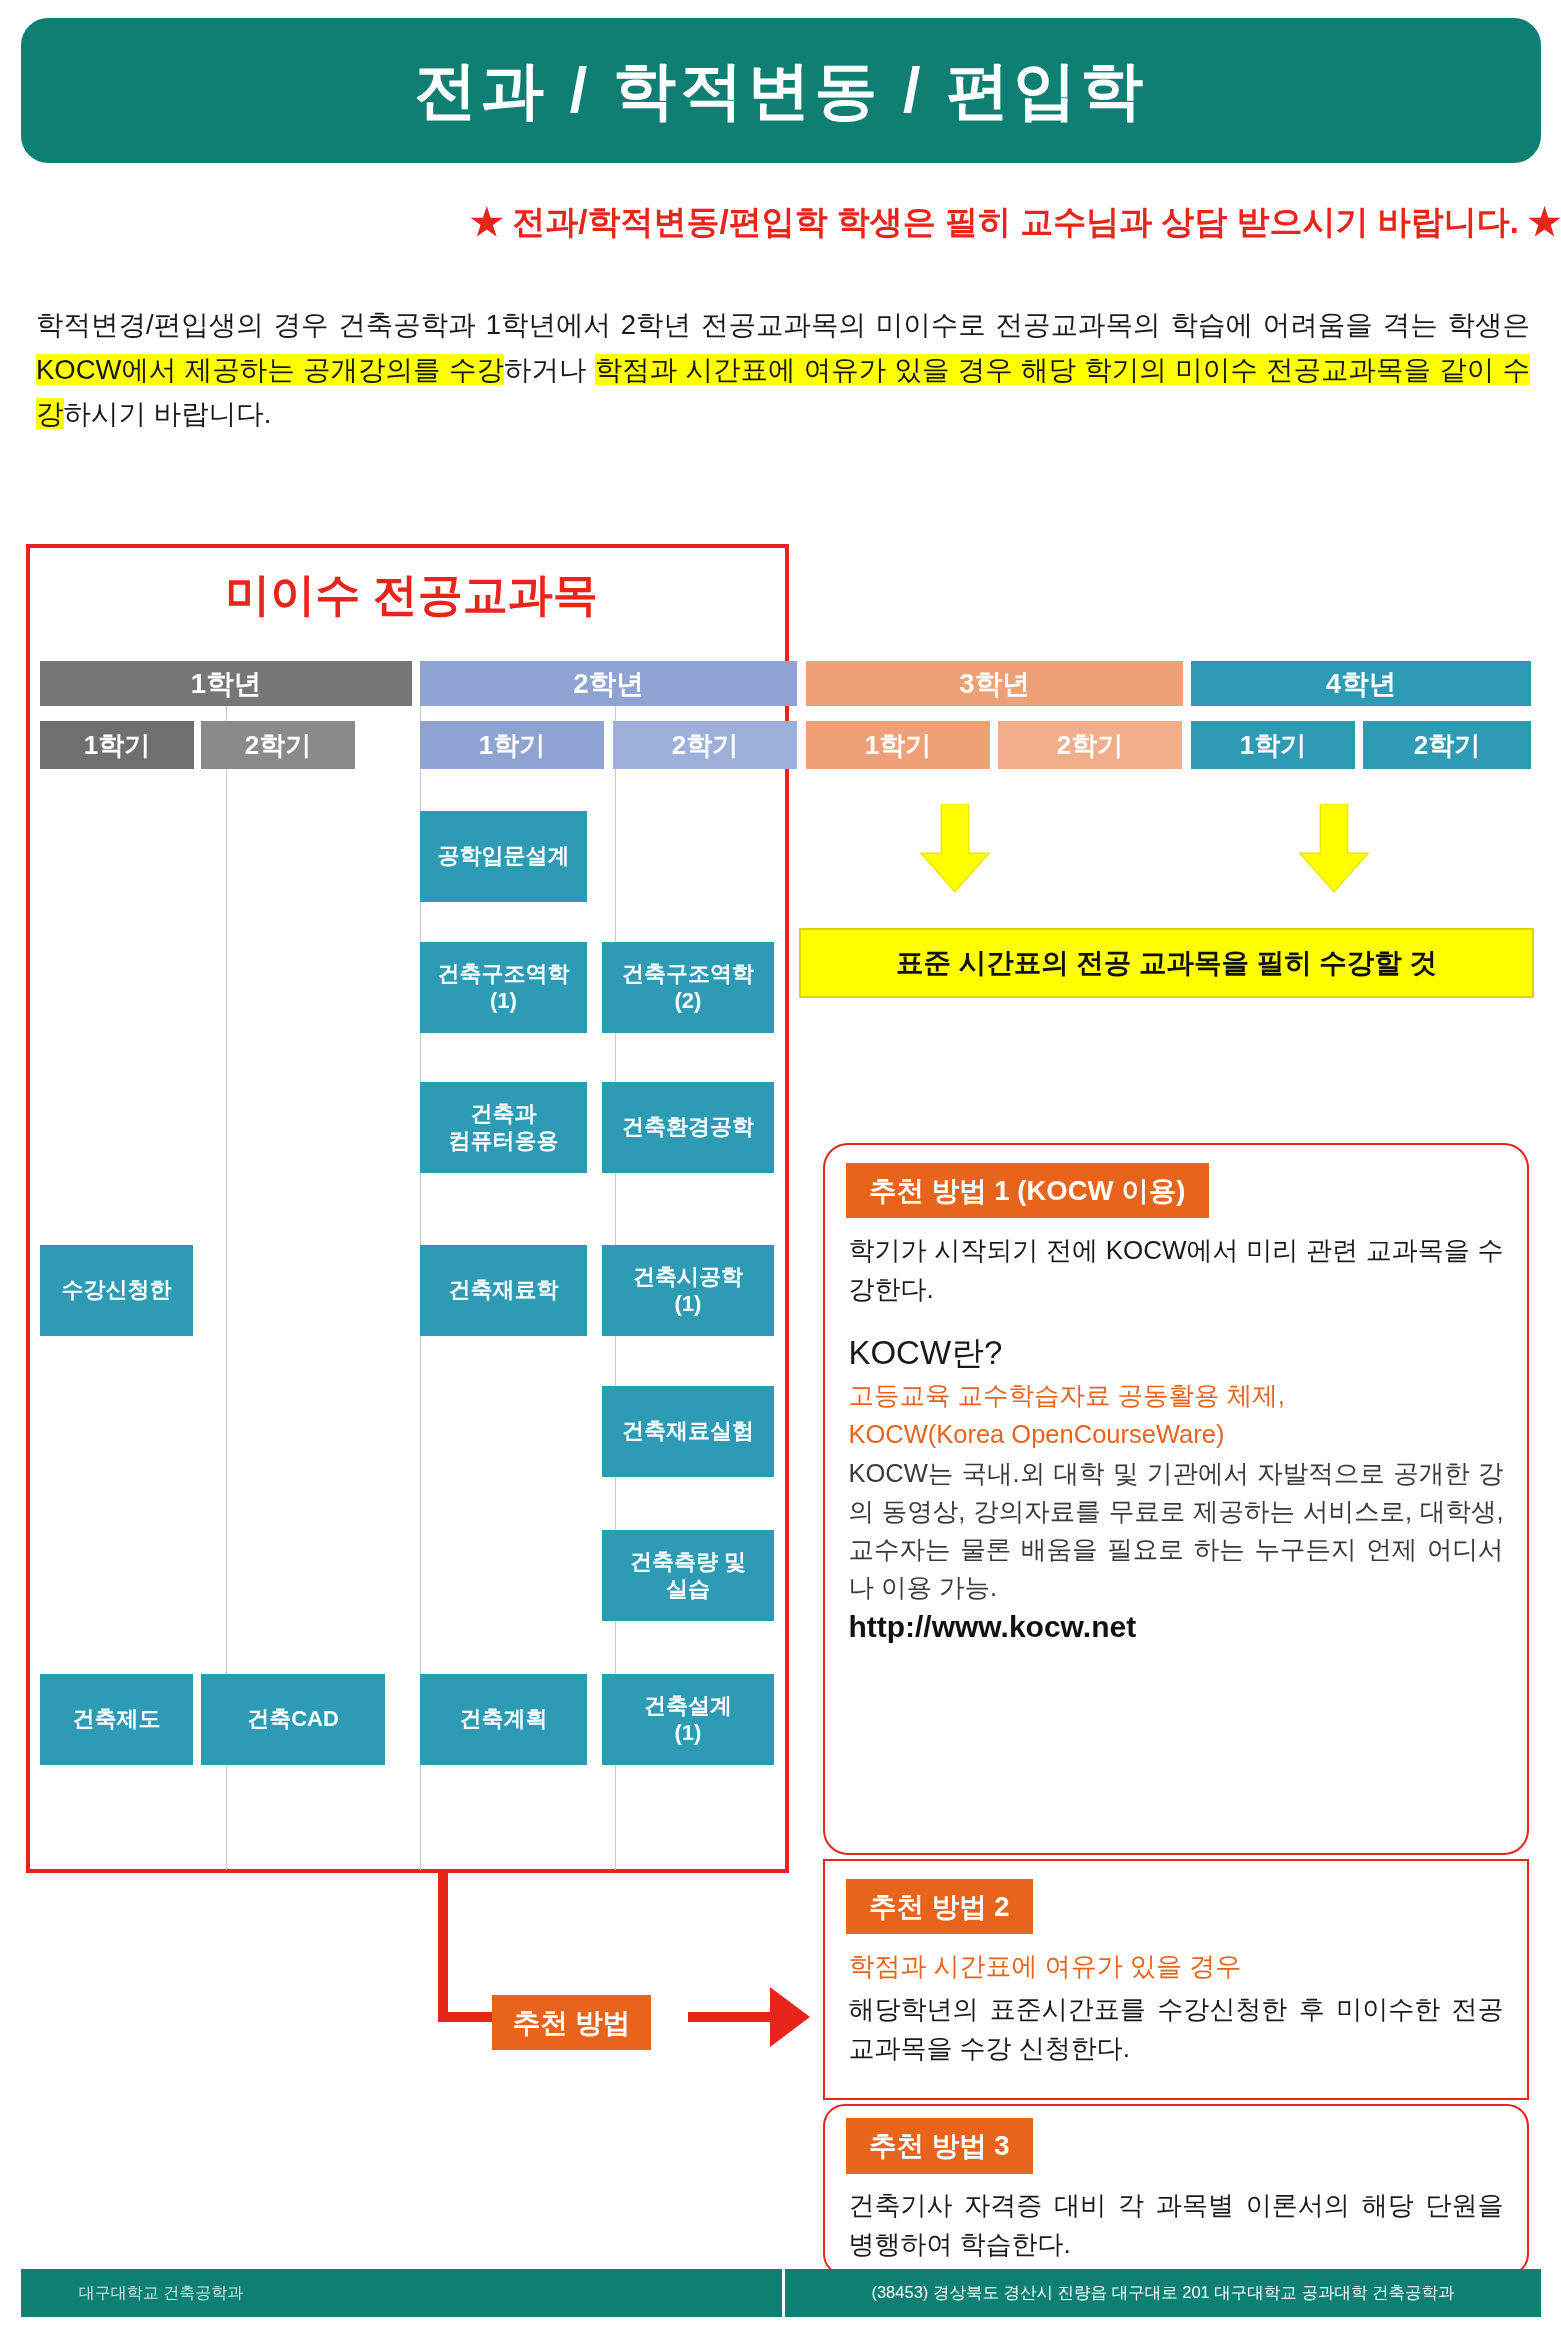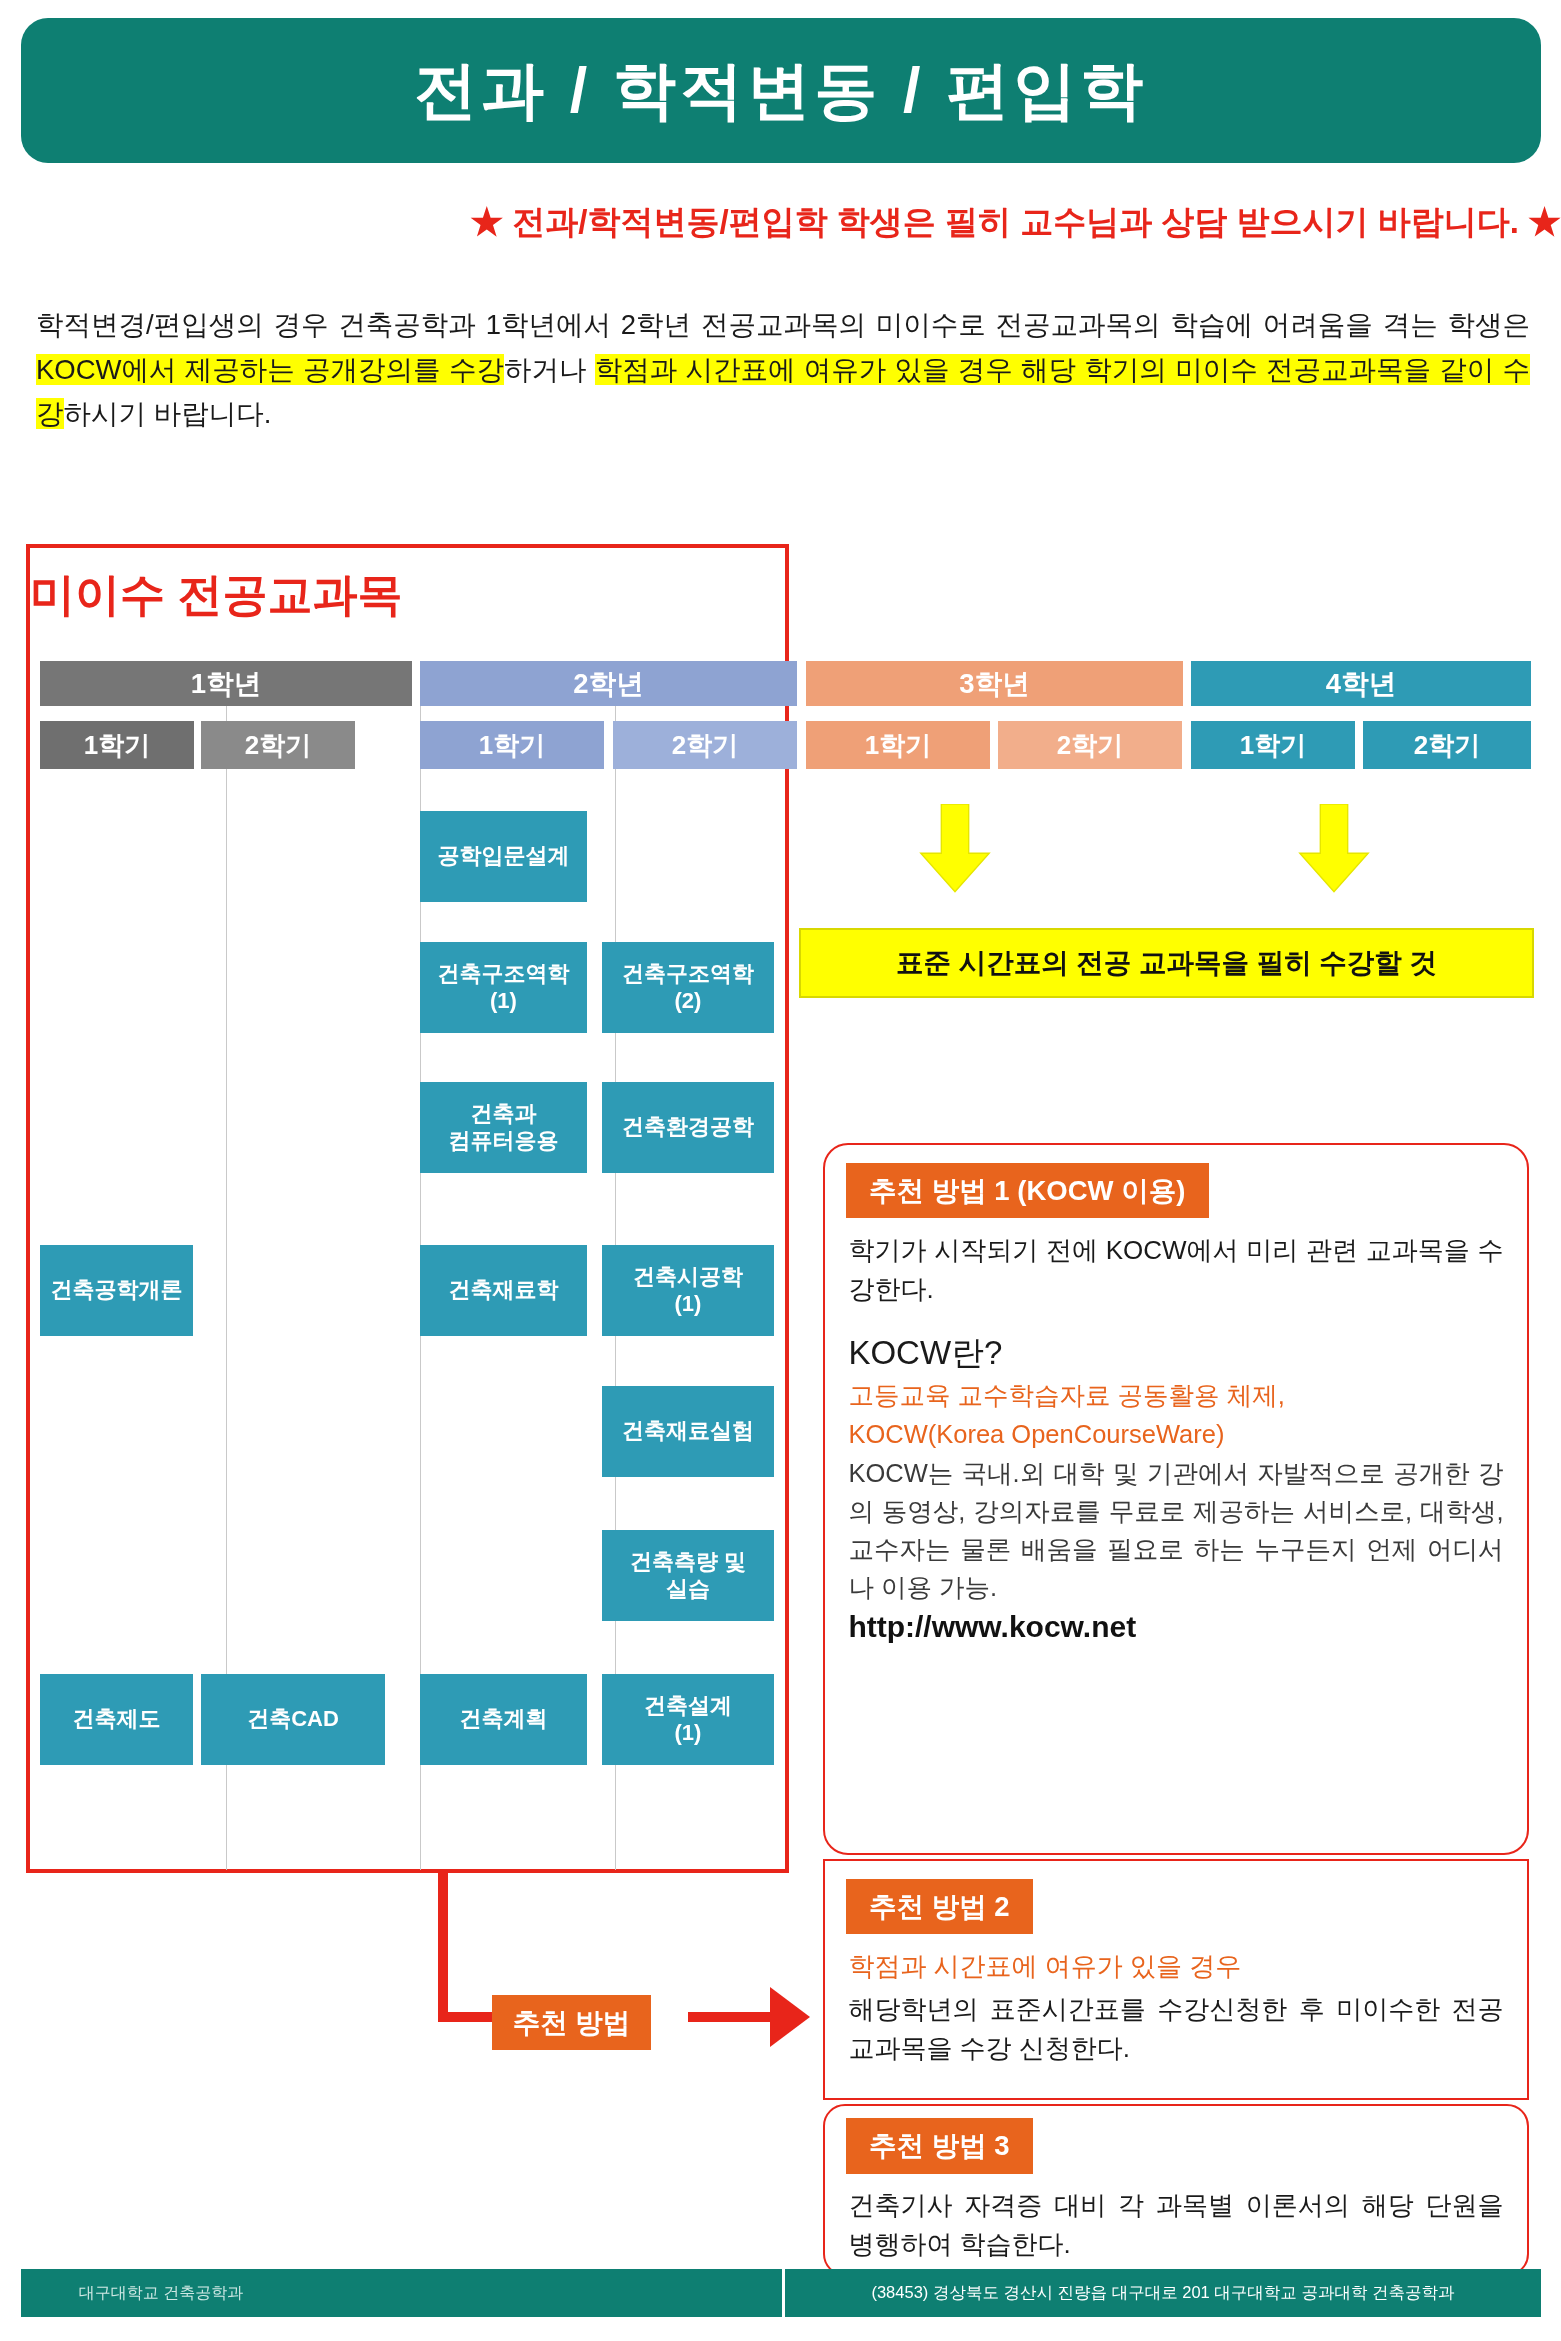--- a/index.html
+++ b/index.html
@@ -67,20 +67,21 @@
     height: 1329px;
     border: 4.1px solid #e8251a;
     background: #ffffff;
     box-sizing: border-box;
   }
   .left-panel-title {
     position: absolute;
     left: 0;
     top: 16.5px;
     width: 763px;
+    text-align: center;
     color: #e8251a;
     font-size: 45px;
     font-weight: bold;
   }
 
   .year-row {
     position: absolute;
     top: 661px;
     left: 40px;
     width: 1491px;
@@ -328,21 +329,21 @@
 <div class="course" style="left:602px; top:1530px; width:172px; height:91px;">
   <span style="white-space:pre-line">건축측량 및
 실습</span>
 </div>
 <div class="course" style="left:602px; top:1674px; width:172px; height:91px;">
   <span style="white-space:pre-line">건축설계
 (1)</span>
 </div>
 
 <div class="course" style="left:40px; top:1245px; width:153px; height:91px;">
-  <span>건축공학개론</span>
+  <span>수강신청한</span>
 </div>
 <div class="course" style="left:40px; top:1674px; width:153px; height:91px;">
   <span>건축제도</span>
 </div>
 
 <div class="course" style="left:201px; top:1674px; width:184px; height:91px;">
   <span>건축CAD</span>
 </div>
 
 <svg class="down-arrow" style="left:918px; top:804px;" viewBox="0 0 108 130">

